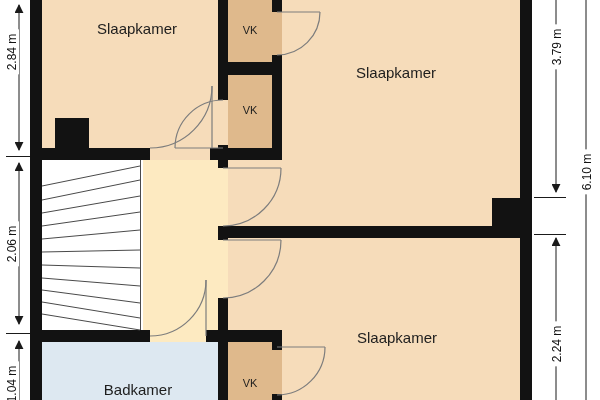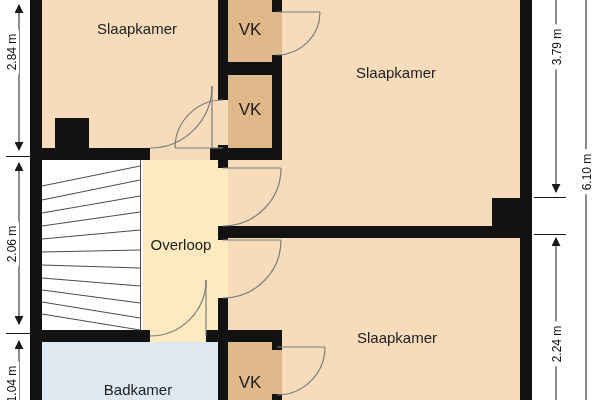--- a/index.html
+++ b/index.html
@@ -7,21 +7,21 @@
   .canvas {
     position:relative; width:600px; height:400px;
     background:var(--background,#fff); overflow:hidden;
   }
   .fill { position:absolute; }
   .wall { position:absolute; background:var(--wall,#121212); }
   .room-label {
     position:absolute; transform:translate(-50%,-50%);
     font-size:15px; color:#1d1d1d; white-space:nowrap;
   }
-  .vk-label { font-size:17px; }
+  .vk-label { font-size:11px; }
   .dim-label {
     position:absolute; transform:translate(-50%,-50%) rotate(-90deg);
     font-size:12px; color:#111; white-space:nowrap;
     background:var(--background,#fff); padding:0 4px;
   }
   svg.overlay { position:absolute; left:0; top:0; width:600px; height:400px; }
 </style>
 </head>
 <body>
 
@@ -136,21 +136,20 @@
       <line x1="6" y1="333.5" x2="30" y2="333.5"></line>
       <line x1="534" y1="197.5" x2="566" y2="197.5"></line>
       <line x1="534" y1="234.5" x2="566" y2="234.5"></line>
     </g>
   </svg>
 
   <span class="room-label" style="left:137px;top:28px">Slaapkamer</span>
   <span class="room-label vk-label" style="left:250px;top:30px">VK</span>
   <span class="room-label vk-label" style="left:250px;top:110px">VK</span>
   <span class="room-label" style="left:396px;top:72px">Slaapkamer</span>
-  <span class="room-label" style="left:181px;top:244px">Overloop</span>
   <span class="room-label" style="left:138px;top:389px">Badkamer</span>
   <span class="room-label" style="left:397px;top:337px">Slaapkamer</span>
   <span class="room-label vk-label" style="left:250px;top:383px">VK</span>
 
   <span class="dim-label" style="left:12px;top:52px">2.84 m</span>
   <span class="dim-label" style="left:12px;top:244px">2.06 m</span>
   <span class="dim-label" style="left:12px;top:384px">1.04 m</span>
   <span class="dim-label" style="left:557px;top:47px">3.79 m</span>
   <span class="dim-label" style="left:587px;top:172px">6.10 m</span>
   <span class="dim-label" style="left:557px;top:344px">2.24 m</span>

